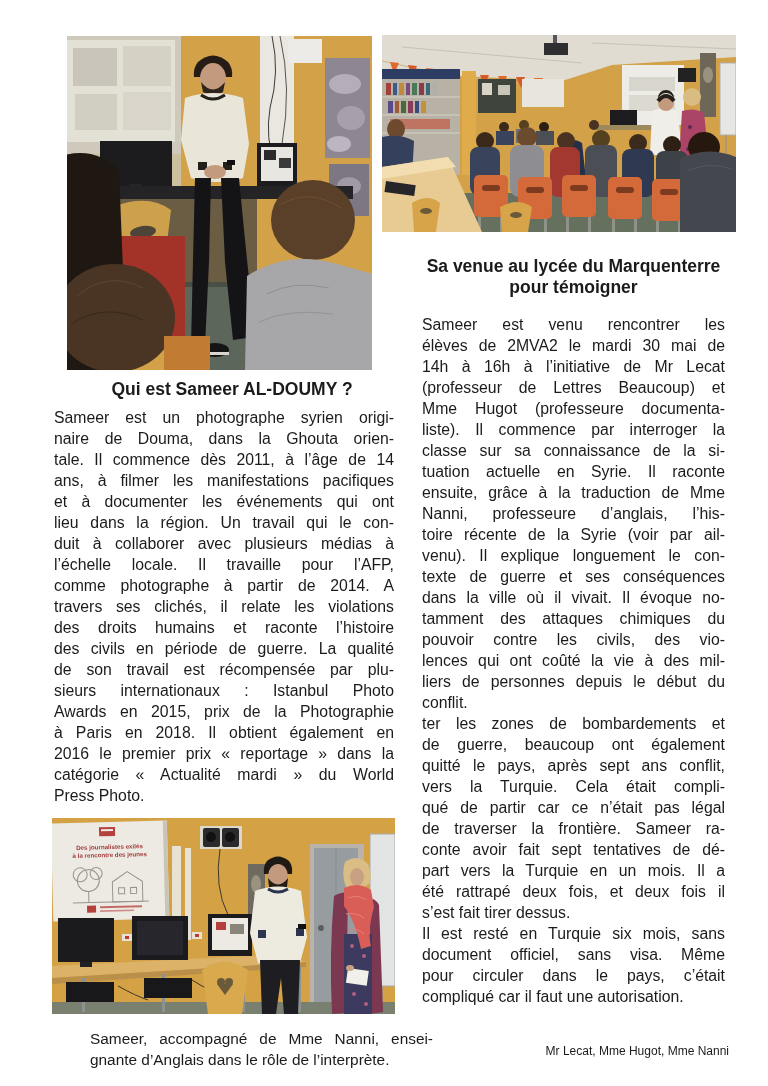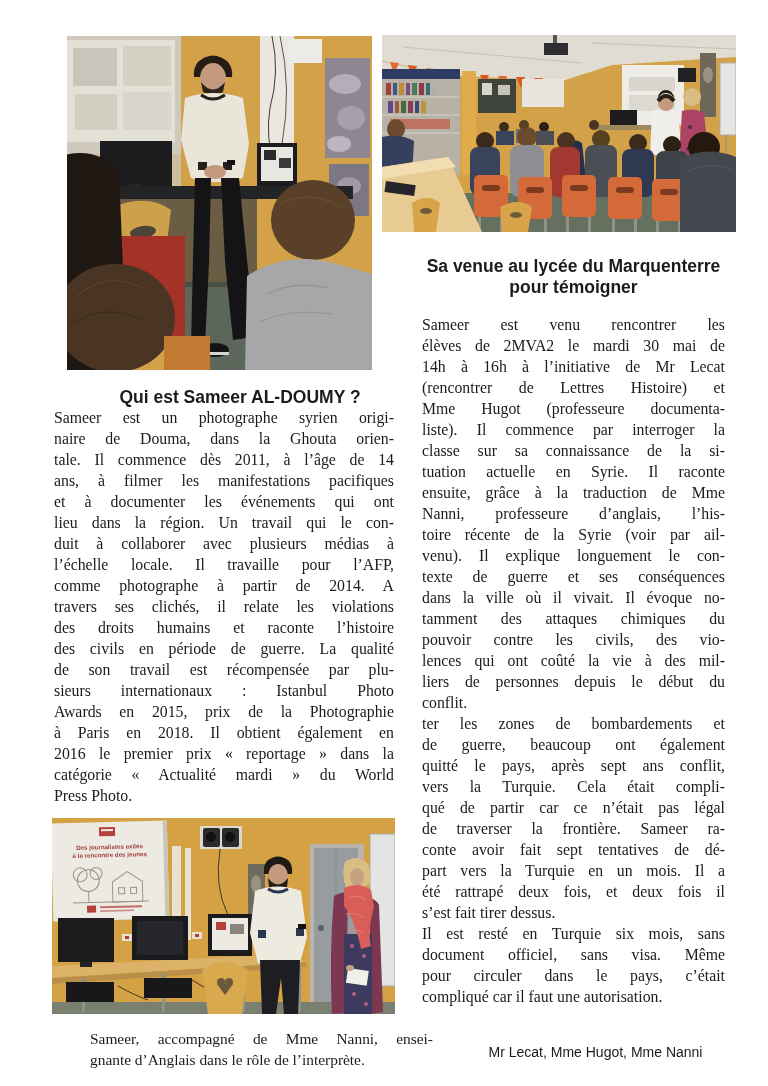--- a/index.html
+++ b/index.html
@@ -2,32 +2,32 @@
 <html lang="fr"><head>
 <meta charset="utf-8">
 <style>
   html,body{margin:0;padding:0;background:#ffffff;}
   .page{position:relative;width:768px;height:1086px;background:#ffffff;
         font-family:"Liberation Sans","DejaVu Sans",sans-serif;color:#1b1b1b;overflow:hidden;}
   .ph{position:absolute;display:block;}
   .ph1{left:67px;top:36px;width:305px;height:334px;}
   .ph2{left:382px;top:35px;width:354px;height:197px;}
   .ph3{left:52px;top:818px;width:343px;height:196px;}
-  .h-left{position:absolute;left:54px;top:371px;width:340px;margin:16px;
+  .h-left{position:absolute;left:54px;top:371px;width:340px;margin:8px;
           font-size:17.5px;font-weight:bold;text-align:center;line-height:21px;}
   .h-right{position:absolute;left:422px;top:256px;width:303px;
            font-size:17.5px;font-weight:bold;line-height:21px;}
   .bodytext{font-size:15.8px;line-height:21px;}
   .body-left{position:absolute;left:54px;top:407px;width:340px;}
   .body-right{position:absolute;left:422px;top:314px;width:303px;}
-  .justify .line{text-align:justify;text-align-last:justify;font-family:Liberation Serif, serif;}
+  .justify .line{text-align:justify;text-align-last:justify;}
   .justify .line-last{text-align-last:left;}
   .center .line{text-align:center;}
   .cap-left{position:absolute;left:52px;top:1028px;width:343px;font-size:15.4px;line-height:21px;margin-left:38px;}
-  .cap-right{position:absolute;left:444px;top:1044px;width:303px;font-size:14px;text-align:center;}
+  .cap-right{position:absolute;left:426px;top:1044px;width:303px;font-size:12px;text-align:right;}
 </style>
 </head>
 <body>
 
 <div class="page">
 
   <svg class="ph ph1" viewBox="0 0 305 334" preserveAspectRatio="none">
     <rect width="305" height="334" fill="#d2a148"></rect>
     <g>
       <rect x="0" y="0" width="114" height="118" fill="#cfc9bb"></rect>
@@ -386,21 +386,21 @@
 
   <div class="h-right center">
       <div class="line">Sa venue au lycée du Marquenterre</div>
       <div class="line line-last">pour témoigner</div>
     </div>
   <div class="body-right bodytext">
     <div class="para justify">
         <div class="line">Sameer est  venu rencontrer les</div>
         <div class="line">élèves de 2MVA2 le mardi 30 mai de</div>
         <div class="line">14h à 16h à l’initiative de Mr Lecat</div>
-        <div class="line">(rencontrer de Lettres Histoire) et</div>
+        <div class="line">(professeur de Lettres Beaucoup) et</div>
         <div class="line">Mme Hugot (professeure documenta-</div>
         <div class="line">liste). Il commence par interroger la</div>
         <div class="line">classe sur sa connaissance de la si-</div>
         <div class="line">tuation actuelle en Syrie. Il raconte</div>
         <div class="line">ensuite, grâce à la traduction de Mme</div>
         <div class="line">Nanni, professeure d’anglais, l’his-</div>
         <div class="line">toire récente de la Syrie (voir par ail-</div>
         <div class="line">venu). Il explique longuement le con-</div>
         <div class="line">texte de guerre et ses conséquences</div>
         <div class="line">dans la ville où il vivait. Il évoque no-</div>

